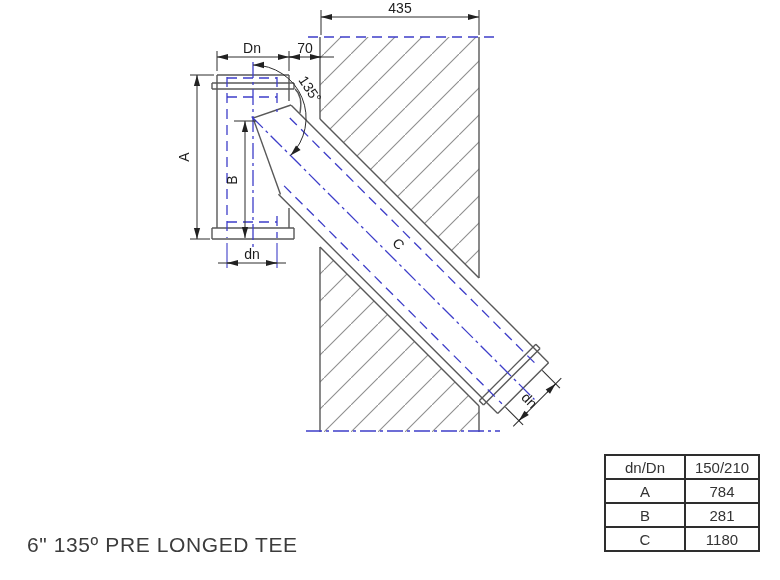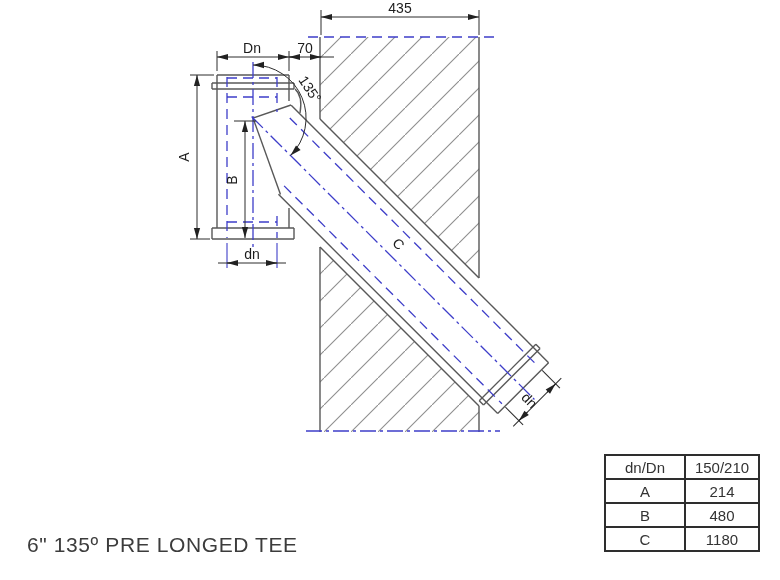--- a/index.html
+++ b/index.html
@@ -172,25 +172,25 @@
   <div class="title">6" 135º PRE LONGED TEE</div>
 
   <table class="spec">
     <tbody>
       <tr>
         <td class="c1">dn/Dn</td>
         <td class="c2">150/210</td>
       </tr>
       <tr>
         <td class="c1">A</td>
-        <td class="c2">214</td>
+        <td class="c2">784</td>
       </tr>
       <tr>
         <td class="c1">B</td>
-        <td class="c2">480</td>
+        <td class="c2">281</td>
       </tr>
       <tr>
         <td class="c1">C</td>
         <td class="c2">1180</td>
       </tr>
     </tbody>
   </table>
 
 </div>
 

